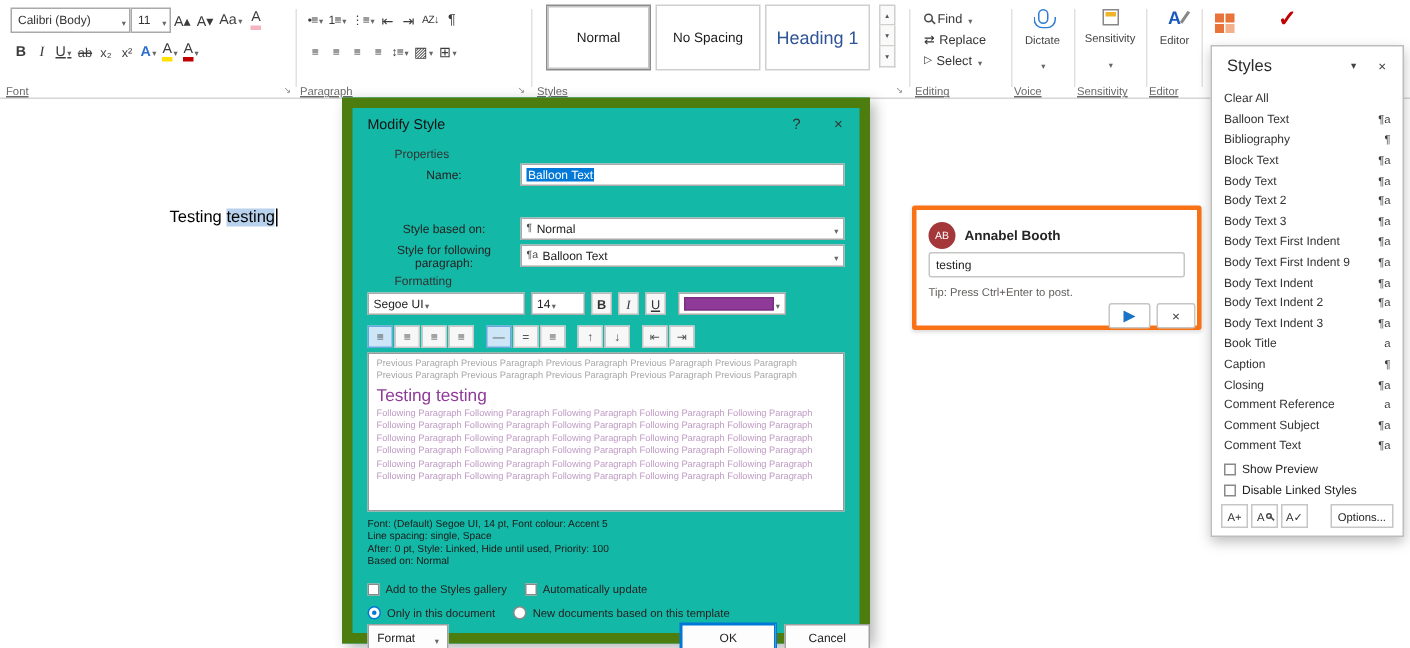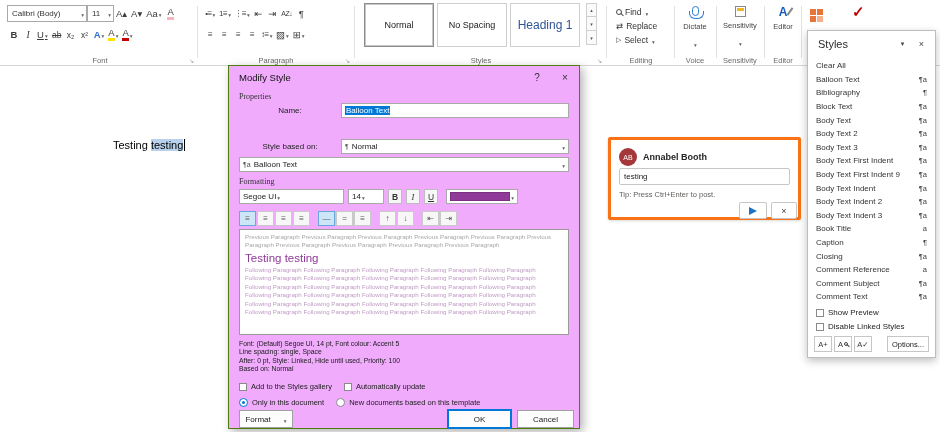--- a/index.html
+++ b/index.html
@@ -3,21 +3,21 @@
 <meta charset="utf-8">
 <style>
   *{box-sizing:border-box;margin:0;padding:0;}
   html,body{width:940px;height:432px;}
   body{position:relative;overflow:hidden;background:#fff;font-family:"Liberation Sans",sans-serif;color:#1a1a1a;}
   button{border:none;background:none;font-family:inherit;cursor:default;}
 
   
   #ribbon{position:absolute;top:0;left:0;width:940px;height:66px;background:#fff;border-bottom:1px solid #d8d6d4;}
   .grp{position:absolute;top:0;height:66px;}
-  .grplabel{position:absolute;bottom:1px;left:0;right:0;text-align:center;font-size:7.5px;color:#6a6a6a;}
+  .grplabel{position:absolute;bottom:1px;left:0;right:0;text-align:left;font-size:7.5px;color:#6a6a6a;text-decoration:underline;}
   .vdiv{position:absolute;top:6px;height:52px;width:1px;background:#e3e1df;}
   .row{position:absolute;left:3px;display:flex;align-items:center;gap:0;}
   .r1{top:4px;height:19px;}
   .r2{top:25px;height:19px;}
   .rb{display:inline-flex;align-items:center;justify-content:center;height:18px;min-width:14px;padding:0 2px;font-size:9.5px;color:#3b3b3b;}
   .chev::after{content:"▾";font-size:5.5px;color:#666;margin-left:1px;position:relative;top:1px;}
   .combo{height:17px;background:#fff;border:1px solid #aaa9a8;display:flex;align-items:center;justify-content:space-between;font-size:8px;color:#333;padding:0 2px 0 4px;}
   .launcher{position:absolute;right:2px;bottom:2px;font-size:6px;color:#8a8a8a;}
   .launcher::after{content:"↘";}
   .bld{font-weight:bold;}
@@ -54,25 +54,25 @@
   .grid4 i{width:6px;height:6px;background:var(--addin-orange);}
   .grid4 i:last-child{background:#f3b08a;}
   .bigcheck{color:var(--check-red);font-size:15px;font-weight:bold;}
 
   
   #doc-text{position:absolute;left:113px;top:139px;font-size:11px;color:#000;}
   #doc-text .seltxt{background:var(--selection-light);}
   .caret{display:inline-block;width:1px;height:12px;background:#000;vertical-align:text-bottom;margin-left:1px;}
 
   
-  #dialog{position:absolute;left:228px;top:65px;width:352px;height:364px;background:#f0abfc;border:1px solid #4d7c0f;box-shadow:3px 3px 9px rgba(0,0,0,.30);z-index:30;}
+  #dialog{position:absolute;left:228px;top:65px;width:352px;height:364px;background:#14b8a6;border:7px solid #4d7c0f;box-shadow:3px 3px 9px rgba(0,0,0,.30);z-index:30;}
   #dlg-titlebar{position:absolute;top:0;left:0;right:0;height:22px;display:flex;align-items:center;padding-left:10px;}
   #dlg-title{flex:1;font-size:9.5px;color:#111;}
   .dlg-cap{width:28px;height:22px;display:flex;align-items:center;justify-content:center;font-size:10px;color:#333;}
-  .dsection{position:absolute;left:10px;font-size:8px;color:#333;font-family:Liberation Serif, serif;}
+  .dsection{position:absolute;left:28px;font-size:8px;color:#333;}
   .drow{position:absolute;left:10px;right:10px;height:15px;display:flex;align-items:center;}
   .dlabel{width:102px;font-size:8px;color:#222;text-align:center;}
   .dctl{flex:1;height:15px;border:1px solid #a9a9a9;background:#fff;display:flex;align-items:center;padding:0 3px;font-size:8px;color:#222;}
   .dctl .grow{flex:1;display:flex;align-items:center;gap:3px;}
   .dctl.dis{background:#eee;color:#7a7a7a;border-color:#c6c6c6;}
   .marker{font-size:7px;color:#4a4a4a;}
   .selblue{background:var(--selection-blue);color:#fff;padding:0 1px;}
   .fbtn{width:14px;height:15px;border:1px solid #bdbdbd;background:#f7f7f7;font-size:8.5px;display:inline-flex;align-items:center;justify-content:center;color:#333;}
   .tbtn{width:17px;height:15px;border:1px solid #c9c9c9;background:#f7f7f7;font-size:8px;display:inline-flex;align-items:center;justify-content:center;color:#555;}
   .tbtn.active{background:#cde6f7;border-color:#69a8da;}
@@ -342,20 +342,21 @@
     <div class="dctl">
       <span class="grow">
         <span class="marker">¶</span>
         <span>Normal</span>
       </span>
       <span class="chev"></span>
     </div>
   </div>
 
   <div class="drow" style="top:91px;">
+    <span class="dlabel">Style for following paragraph:</span>
     <div class="dctl">
       <span class="grow">
         <span class="marker">¶a</span>
         <span>Balloon Text</span>
       </span>
       <span class="chev"></span>
     </div>
   </div>
 
   <div class="dsection" style="top:111px;">Formatting</div>

